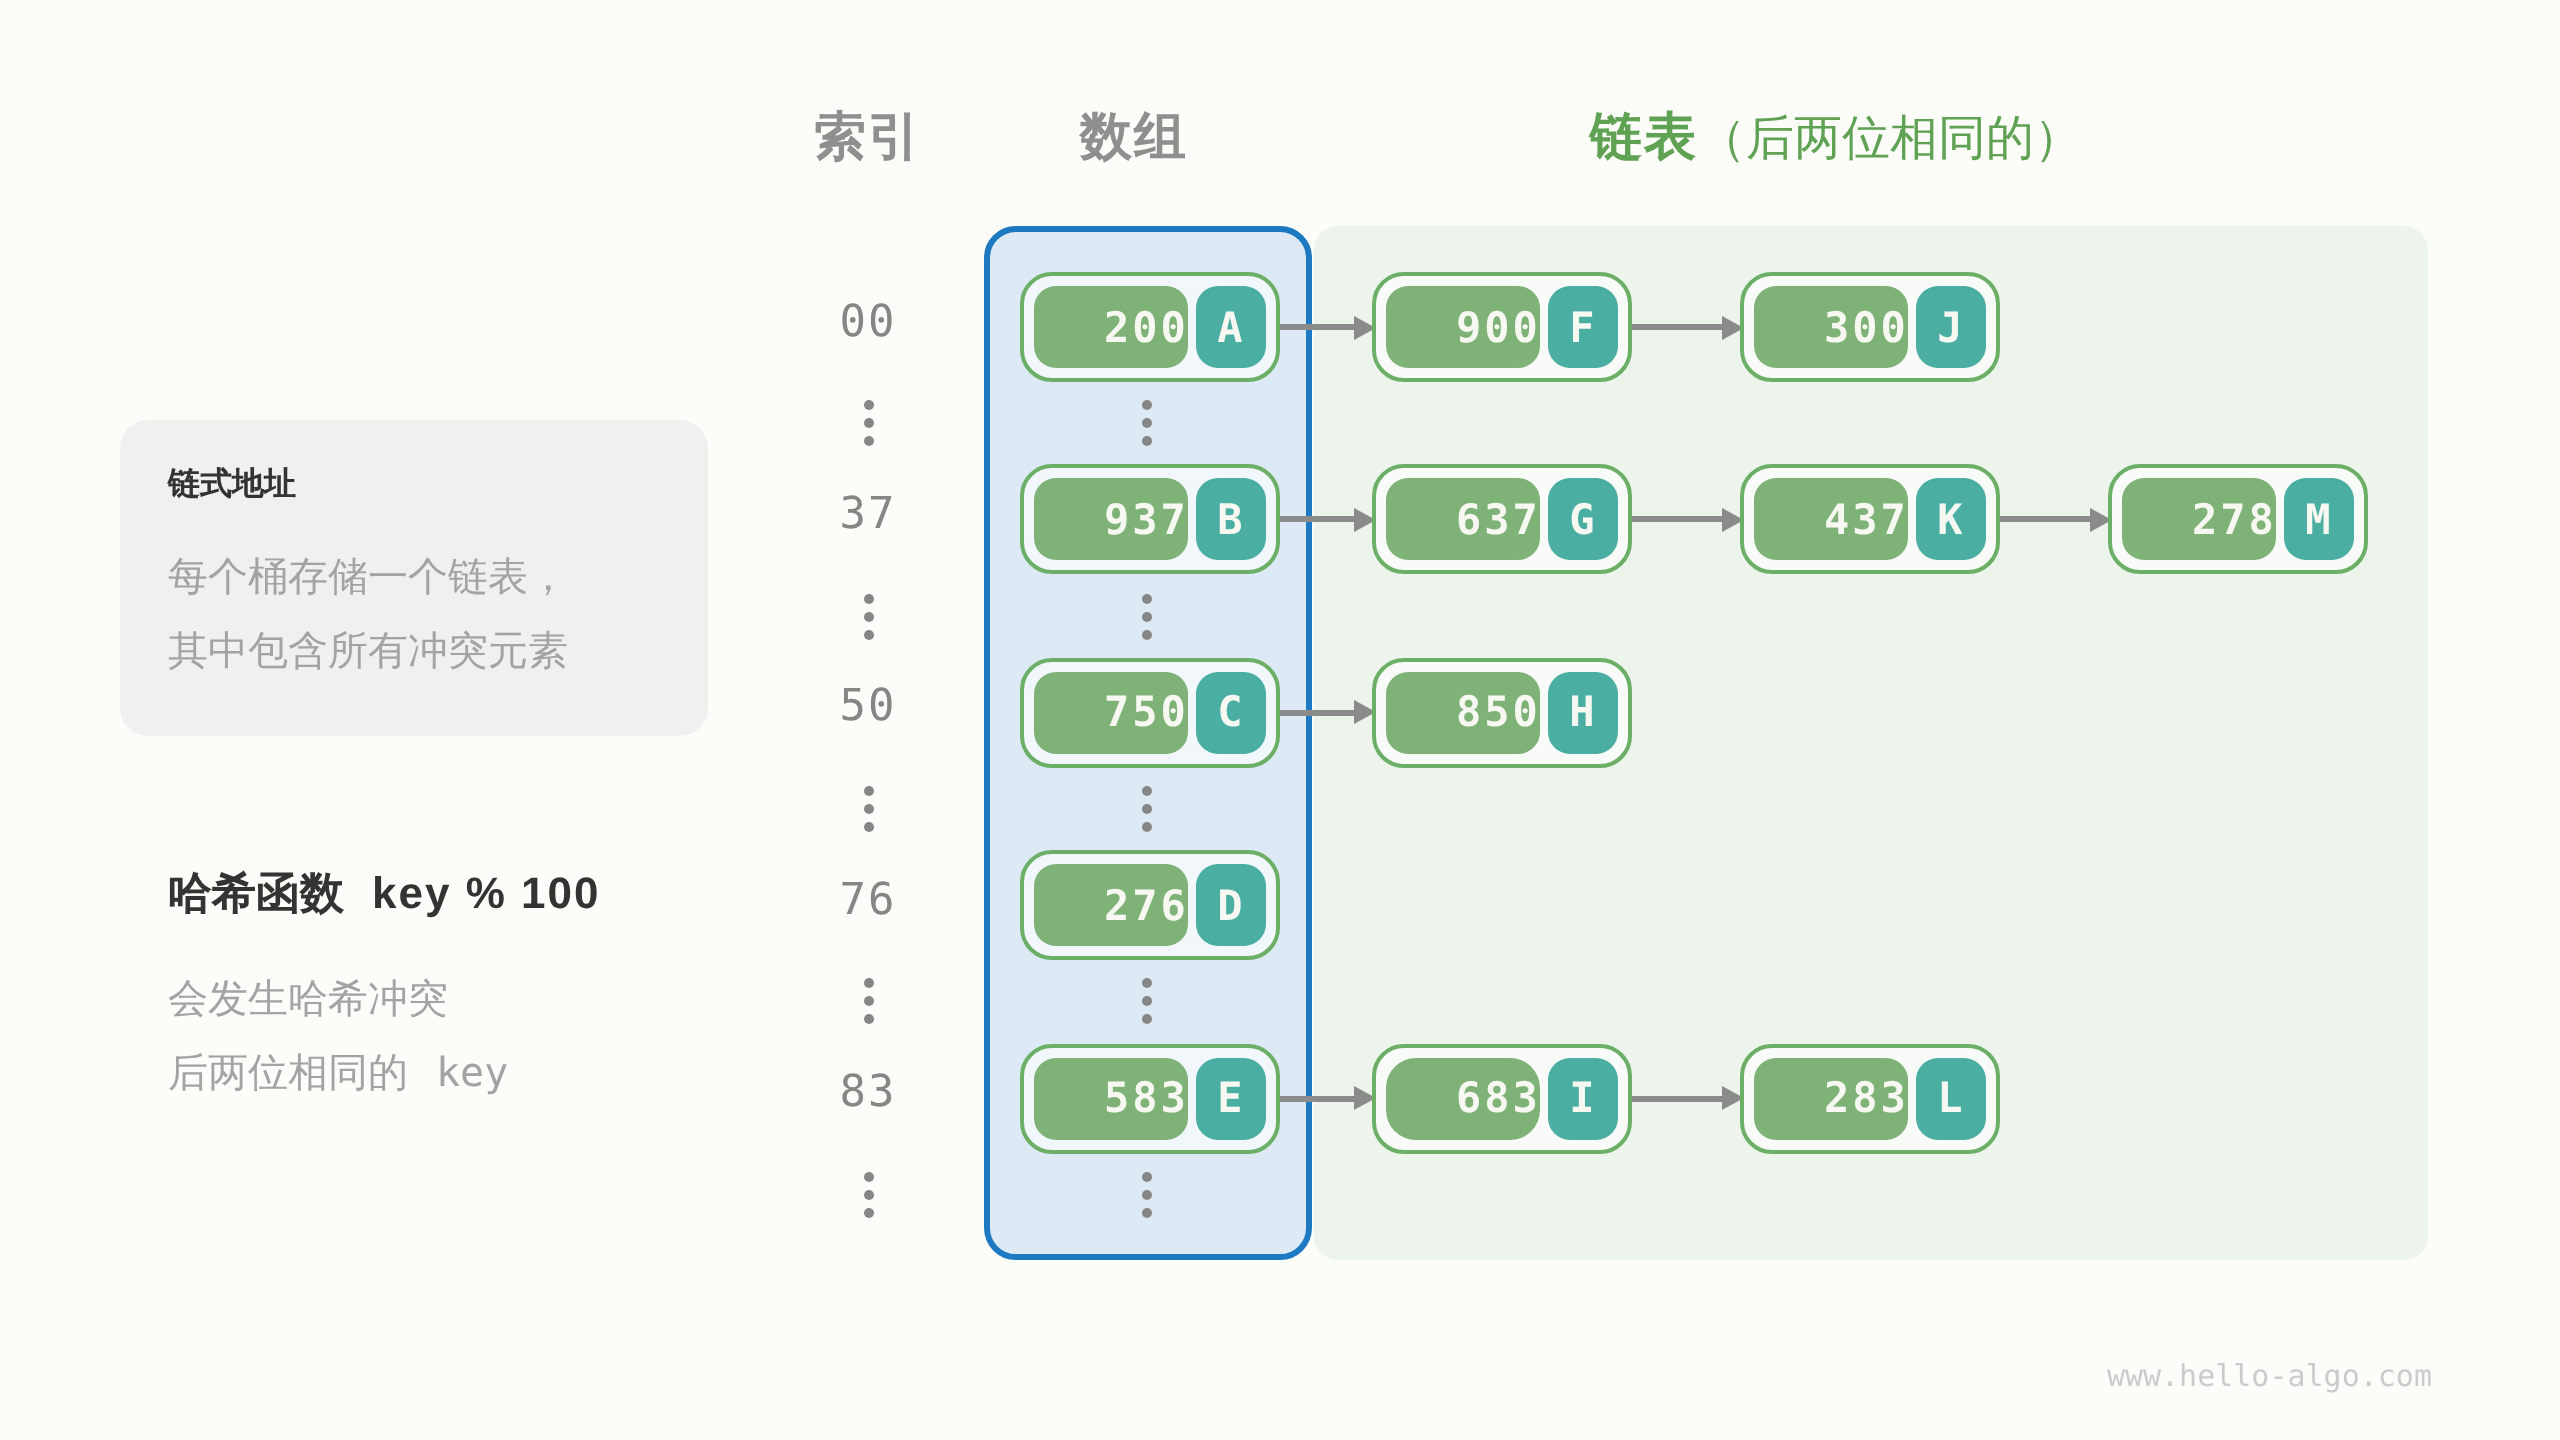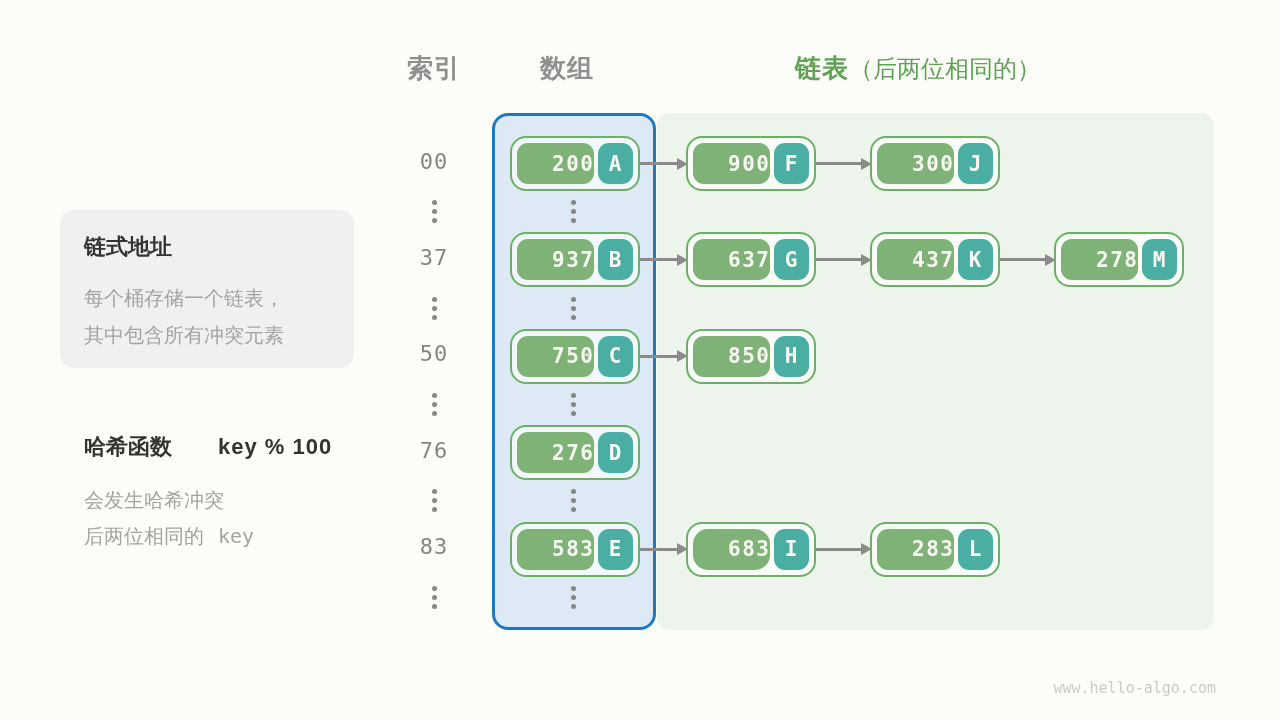--- a/index.html
+++ b/index.html
@@ -16,24 +16,24 @@
     white-space:nowrap;letter-spacing:1px;
   }
   .col-header.centered{transform:translateX(-50%);}
   .list-header{color:var(--header-green,#5fa254);display:flex;align-items:baseline;}
   .list-header .note{font-size:24px;font-weight:400;letter-spacing:0;}
   
   .note-box{
     left:60px;top:210px;width:294px;height:158px;box-sizing:border-box;
     background:var(--box-bg,#f0f0ee);border-radius:14px;padding:22px 24px;
   }
-  .note-title{font-size:22px;font-weight:700;color:var(--dark,#333);margin-bottom:18px;}
+  .note-title{font-size:16px;font-weight:700;color:var(--dark,#333);margin-bottom:18px;}
   .note-line{font-size:20px;color:var(--muted,#a3a3a1);line-height:37px;}
   .hash-note{left:84px;top:432px;}
-  .hash-title{font-size:22px;font-weight:700;color:var(--dark,#333);display:flex;align-items:baseline;margin-bottom:20px;gap:32px;}
+  .hash-title{font-size:22px;font-weight:700;color:var(--dark,#333);display:flex;align-items:baseline;margin-bottom:20px;}
   .hash-title .code{font-family:Liberation Sans, sans-serif;margin-left:14px;font-weight:600;letter-spacing:1px;}
   .hash-line{font-size:20px;color:var(--muted,#a3a3a1);line-height:36px;display:flex;align-items:baseline;}
   .hash-line .code{font-family:"DejaVu Sans Mono","Liberation Mono",monospace;margin-left:14px;}
   
   .array-region{
     left:492px;top:113px;width:164px;height:517px;box-sizing:border-box;
     background:var(--array-region-bg,#ddeaf5);
     border:3px solid var(--array-region-border,#1d7ac2);
     border-radius:16px;z-index:0;
   }

